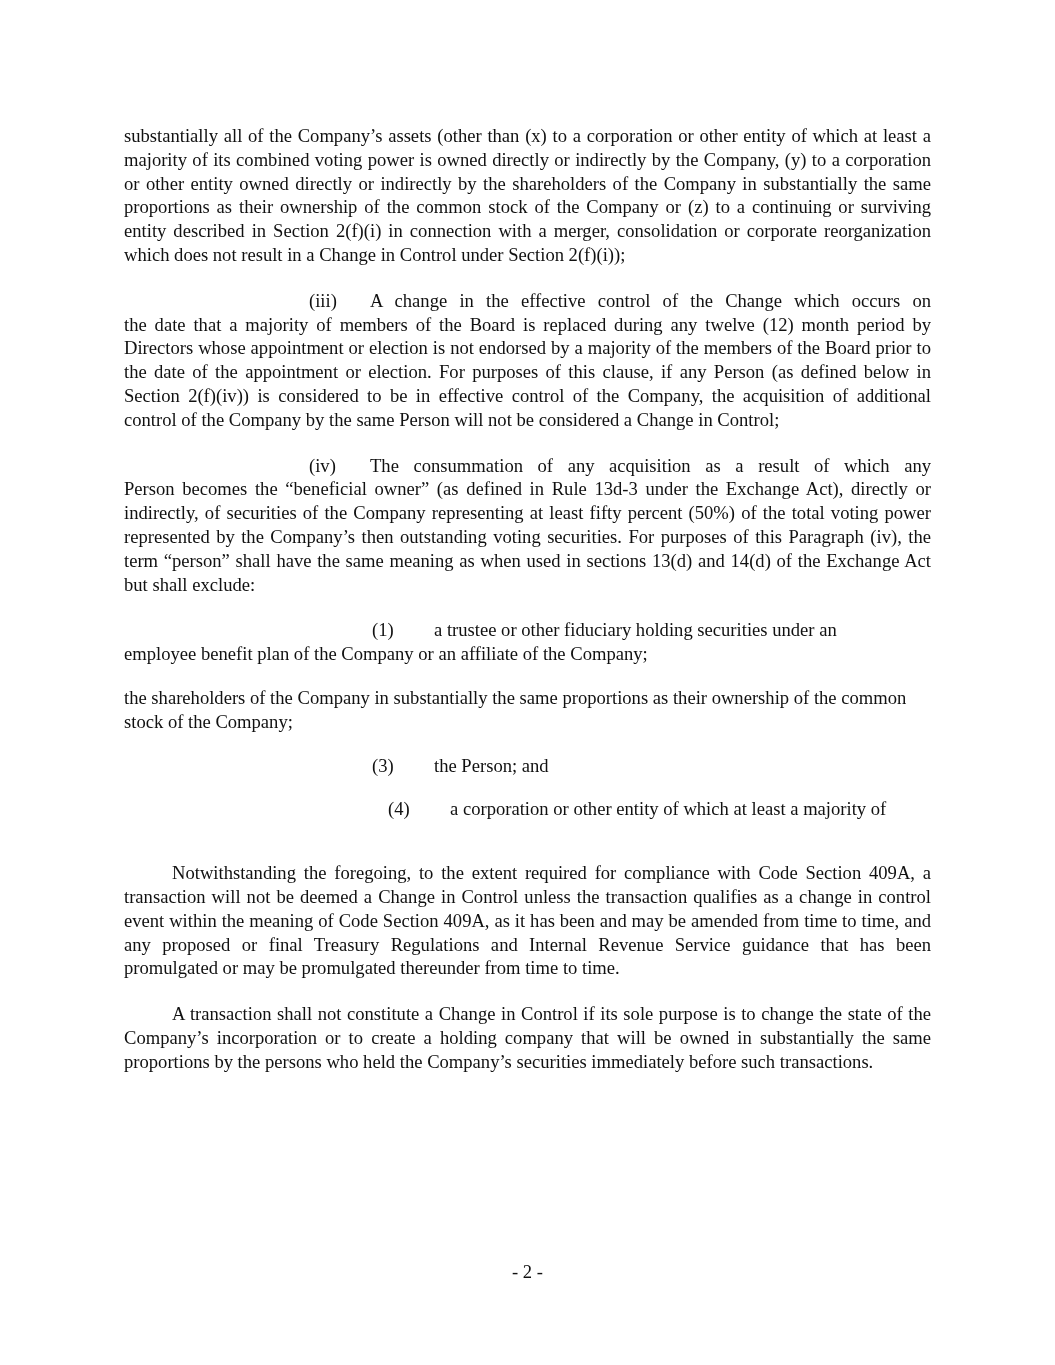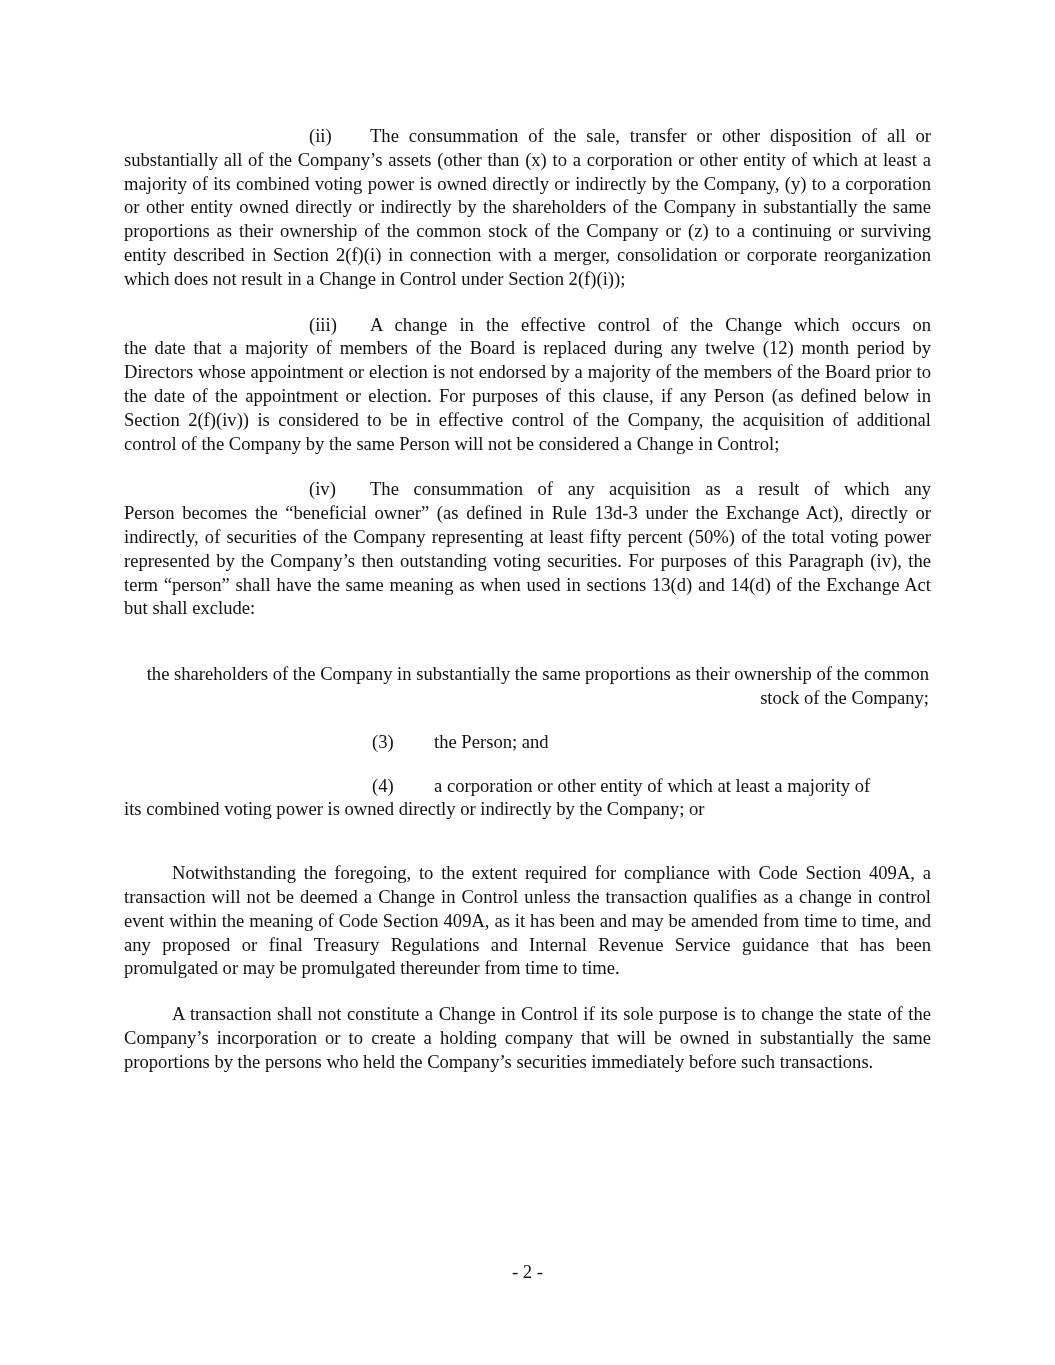--- a/index.html
+++ b/index.html
@@ -61,58 +61,60 @@
       text-align: center;
       font-size: 18.6px;
     }
   </style>
 </head>
 <body>
 
 <div class="page">
 
   <div class="para">
-    <span class="first-line roman-indent"><span class="label">(ii)</span><span>The consummation of the sale, transfer or other disposition of all or</span></span>
     <span class="rest justify">substantially all of the Company’s assets (other than (x) to a corporation or other entity of which at least a majority of its combined voting power is owned directly or indirectly by the Company, (y) to a corporation or other entity owned directly or indirectly by the shareholders of the Company in substantially the same proportions as their ownership of the common stock of the Company or (z) to a continuing or surviving entity described in Section 2(f)(i) in connection with a merger, consolidation or corporate reorganization which does not result in a Change in Control under Section 2(f)(i));</span>
   </div>
 
   <div class="gap-l"></div>
 
   <div class="para">
     <span class="first-line roman-indent"><span class="label">(iii)</span><span>A change in the effective control of the Change which occurs on</span></span>
     <span class="rest justify">the date that a majority of members of the Board is replaced during any twelve (12) month period by Directors whose appointment or election is not endorsed by a majority of the members of the Board prior to the date of the appointment or election.  For purposes of this clause, if any Person (as defined below in Section 2(f)(iv)) is considered to be in effective control of the Company, the acquisition of additional control of the Company by the same Person will not be considered a Change in Control;</span>
   </div>
 
   <div class="gap-l"></div>
 
   <div class="para">
     <span class="first-line roman-indent"><span class="label">(iv)</span><span>The consummation of any acquisition as a result of which any</span></span>
     <span class="rest justify">Person becomes the “beneficial owner” (as defined in Rule 13d-3 under the Exchange Act), directly or indirectly, of securities of the Company representing at least fifty percent (50%) of the total voting power represented by the Company’s then outstanding voting securities.  For purposes of this Paragraph (iv), the term “person” shall have the same meaning as when used in sections 13(d) and 14(d) of the Exchange Act but shall exclude:</span>
   </div>
 
   <div class="gap-l"></div>
 
+  <div class="para" style="width:760px;">
+    <span class="first-line ragged num-indent"><span class="label">(1)</span><span>a trustee or other fiduciary holding securities under an</span></span>
+    <span class="rest">employee benefit plan of the Company or an affiliate of the Company;</span>
+  </div>
 
   <div class="gap-m"></div>
 
   <div class="para" style="width:805px; text-align:left;">
-    <span class="rest" style="text-align:right;">the shareholders of the Company in substantially the same proportions as their ownership of the common stock of the Company;</span>
+    <span class="rest" style="text-align:left;">the shareholders of the Company in substantially the same proportions as their ownership of the common stock of the Company;</span>
   </div>
 
   <div class="gap-m"></div>
 
   <div class="para">
     <span class="first-line ragged num-indent"><span class="label">(3)</span><span>the Person; and</span></span>
   </div>
 
   <div class="gap-m"></div>
 
-  <div class="para" style="width:800px;">
+  <div class="para" style="width:800px;margin-left:16px;">
     <span class="first-line ragged num-indent"><span class="label">(4)</span><span>a corporation or other entity of which at least a majority of</span></span>
-    <span class="rest">its combined voting power is owned directly or indirectly by the Company; or</span>
   </div>
 
   <div class="gap-m"></div>
 
 
   <div class="gap-m"></div>
 
   <p class="para indent-para">Notwithstanding the foregoing, to the extent required for compliance with Code Section 409A, a transaction will not be deemed a Change in Control unless the transaction qualifies as a change in control event within the meaning of Code Section 409A, as it has been and may be amended from time to time, and any proposed or final Treasury Regulations and Internal Revenue Service guidance that has been promulgated or may be promulgated thereunder from time to time.</p>
 
   <div class="gap-l"></div>

